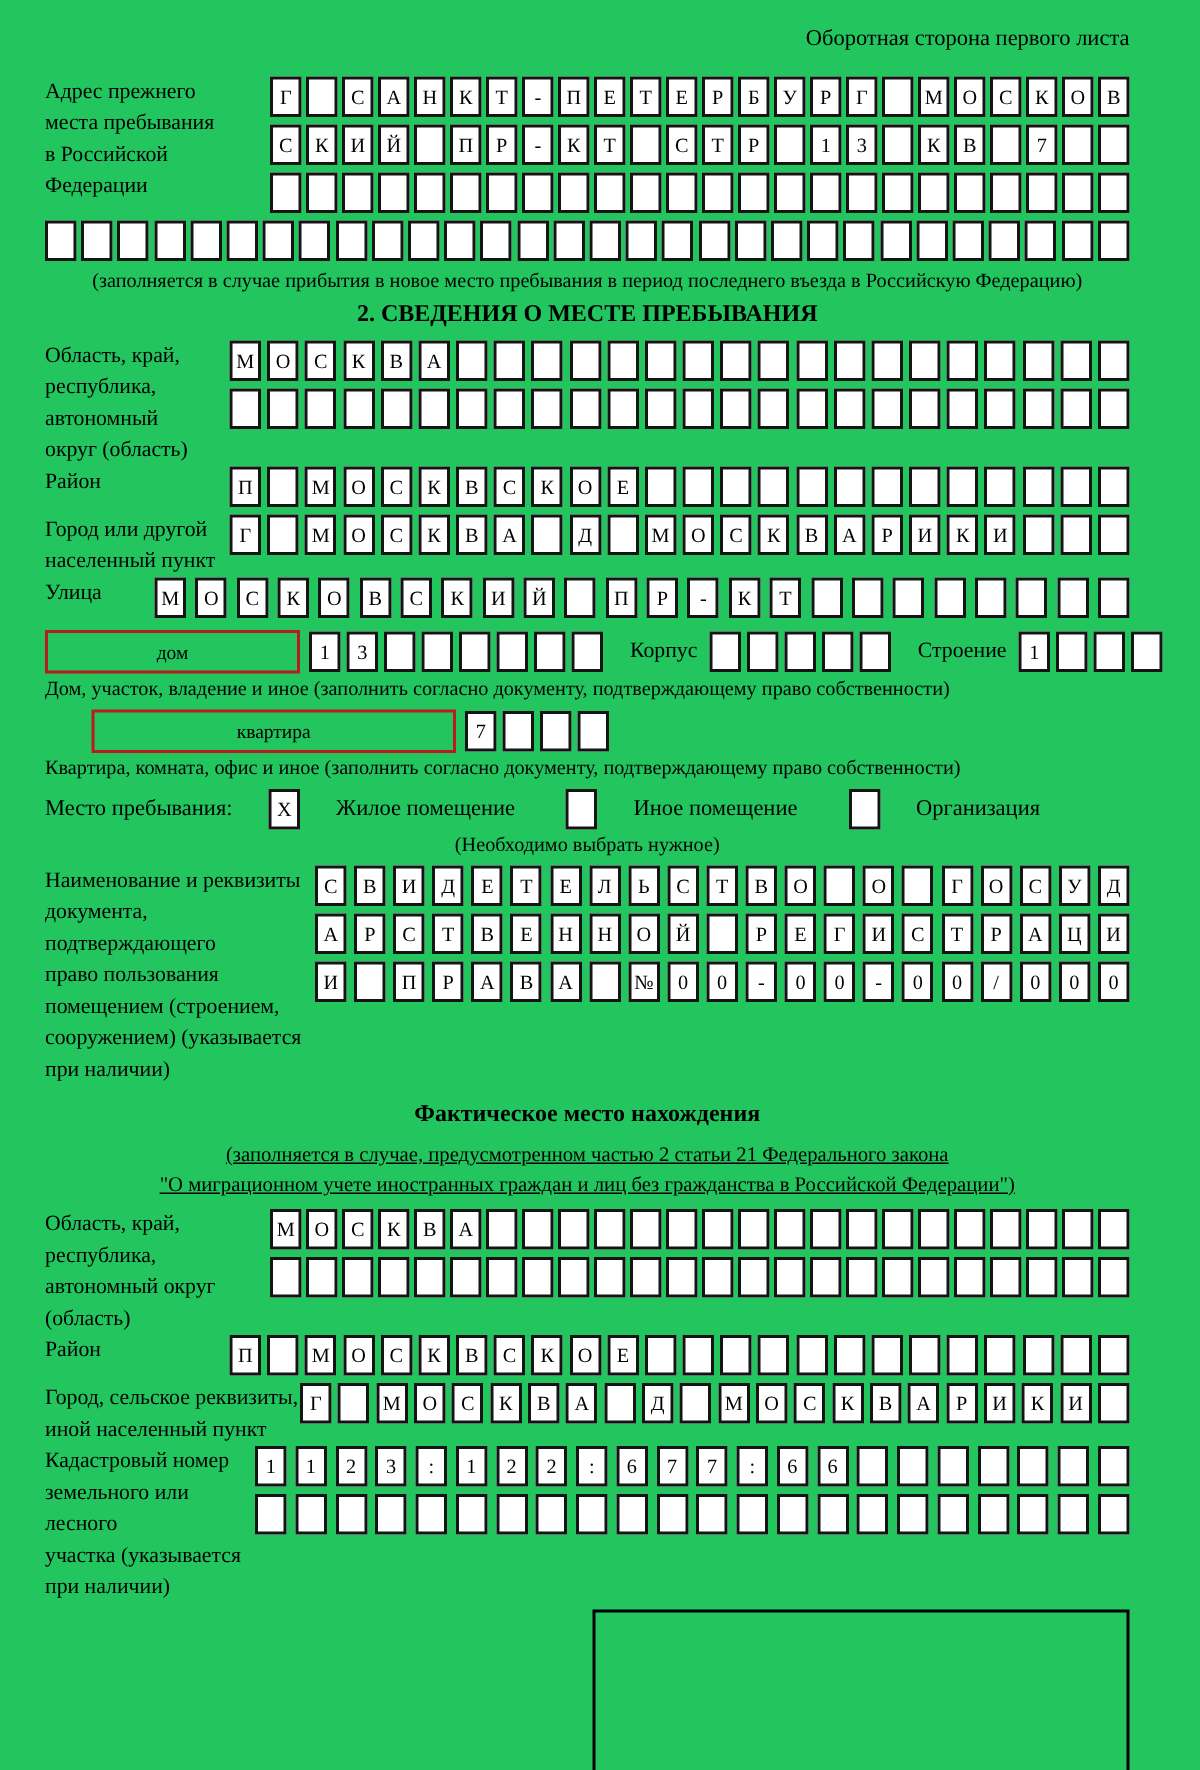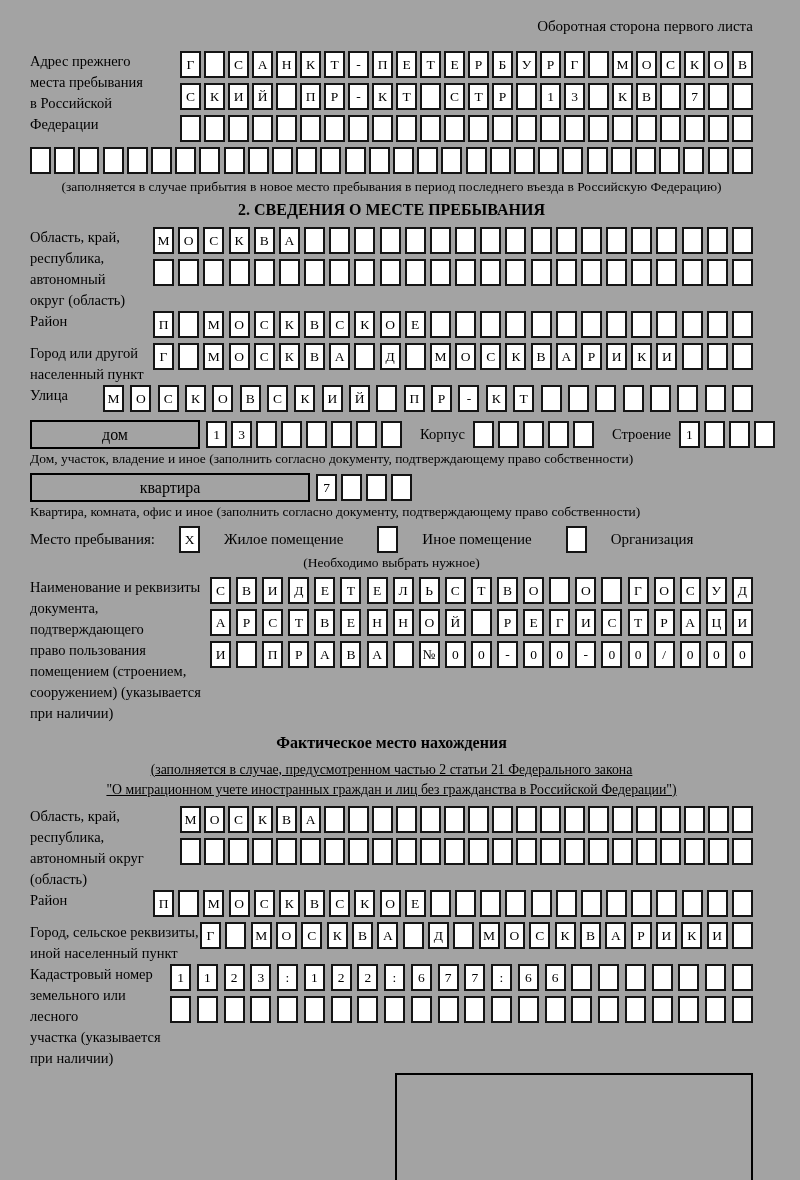--- a/index.html
+++ b/index.html
@@ -1,40 +1,40 @@
 <!DOCTYPE html>
 <html lang="ru"><head>
 <meta charset="utf-8">
 <style>
   html,body{margin:0;padding:0;background:#fff;}
   .page{
     position:relative;width:800px;height:1180px;box-sizing:border-box;
-    padding:6px 47px 0 30px;background:#a3a3a3;color:#000;
+    padding:6px 47px 0 30px;background:#22c55e;color:#000;
     font-family:"Liberation Serif","DejaVu Serif",serif;overflow:hidden;
   }
   .hdr{text-align:right;font-size:15px;margin:12px 0 16px;}
   .fl{display:flex;align-items:flex-start;}
   .lab{font-size:14.5px;line-height:21px;white-space:pre-line;flex:0 0 auto;}
   .rows{flex:1 1 auto;min-width:0;}
   .cells{display:flex;justify-content:space-between;margin-bottom:5px;}
   .cell{
     box-sizing:border-box;width:21px;height:27px;border:2px solid #141414;
     display:inline-flex;align-items:center;justify-content:center;
     font-size:13.5px;line-height:1;background:#fff;flex:0 0 auto;
   }
   .note{font-size:13.5px;margin:1px 0 6px;}
   .note.center{text-align:center;}
   .sect-title{text-align:center;font-weight:bold;font-size:16px;margin:4px 0 8px;}
   .w150{width:150px;} .w123{width:123px;} .w73{width:73px;} .w180{width:180px;}
   .w170{width:170px;} .w140{width:140px;}
   .inline-cells{display:flex;flex:0 0 auto;}
   .inline-cells .cell{margin-right:4px;}
   .labelbox{
-    box-sizing:border-box;border:2px solid #000000;height:29px;
-    display:flex;align-items:center;justify-content:center;font-size:16px;flex:0 0 auto;
+    box-sizing:border-box;border:2px solid #b91c1c;height:29px;
+    display:flex;align-items:center;justify-content:center;font-size:13px;flex:0 0 auto;
   }
   .houseline,.aptline{display:flex;align-items:center;margin:3px 0 2px;}
   .smalllab{font-size:14.5px;margin:0 8px 0 14px;flex:0 0 auto;}
   .stayline{display:flex;align-items:center;font-size:15px;margin:4px 0 2px;gap:12px;}
   .stayline .cell{margin:0 12px;}
   .stayline .opt{margin-right:10px;}
   .factnote{font-size:13.8px;text-align:center;line-height:20px;white-space:pre-line;margin-bottom:6px;text-decoration:underline;}
   .confirm-wrap{margin-left:auto;width:358px;margin-top:4px;}
   .confirm-box{box-sizing:border-box;width:358px;height:175px;border:2px solid #000;}
 </style>
@@ -349,21 +349,21 @@
     <div class="inline-cells">
         <span class="cell">1</span>
         <span class="cell"></span>
         <span class="cell"></span>
         <span class="cell"></span>
       </div>
   </div>
   <div class="note">Дом, участок, владение и иное (заполнить согласно документу, подтверждающему право собственности)</div>
 
   <div class="aptline">
-    <div class="labelbox" style="width:280px;">квартира</div>
+    <div class="labelbox" style="width:243px;margin-left:31px;">квартира</div>
     <div class="inline-cells" style="margin-left:6px;">
         <span class="cell">7</span>
         <span class="cell"></span>
         <span class="cell"></span>
         <span class="cell"></span>
       </div>
   </div>
   <div class="note">Квартира, комната, офис и иное (заполнить согласно документу, подтверждающему право собственности)</div>
 
   <div class="stayline">

